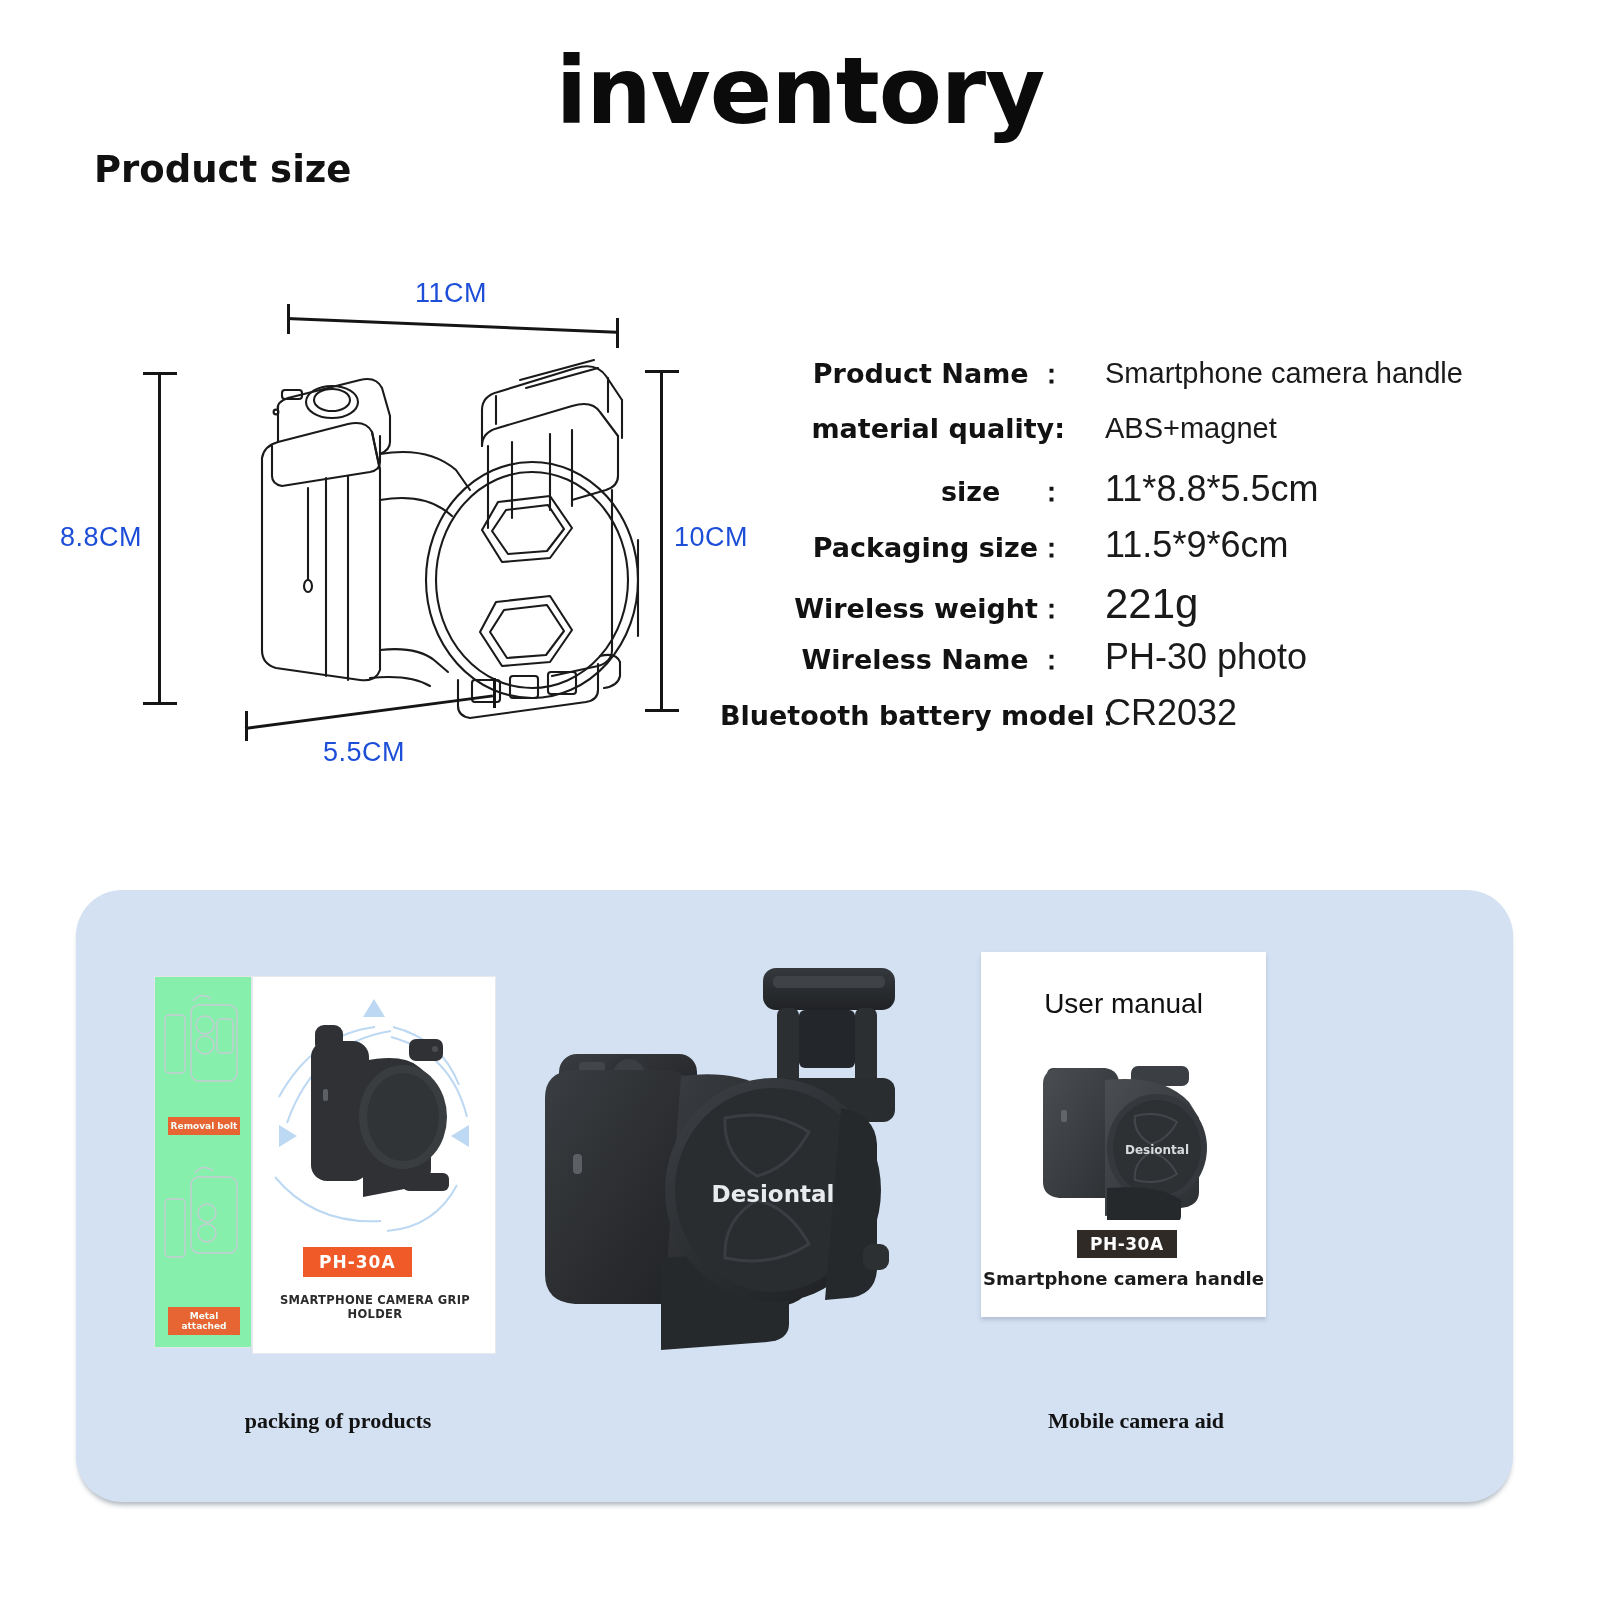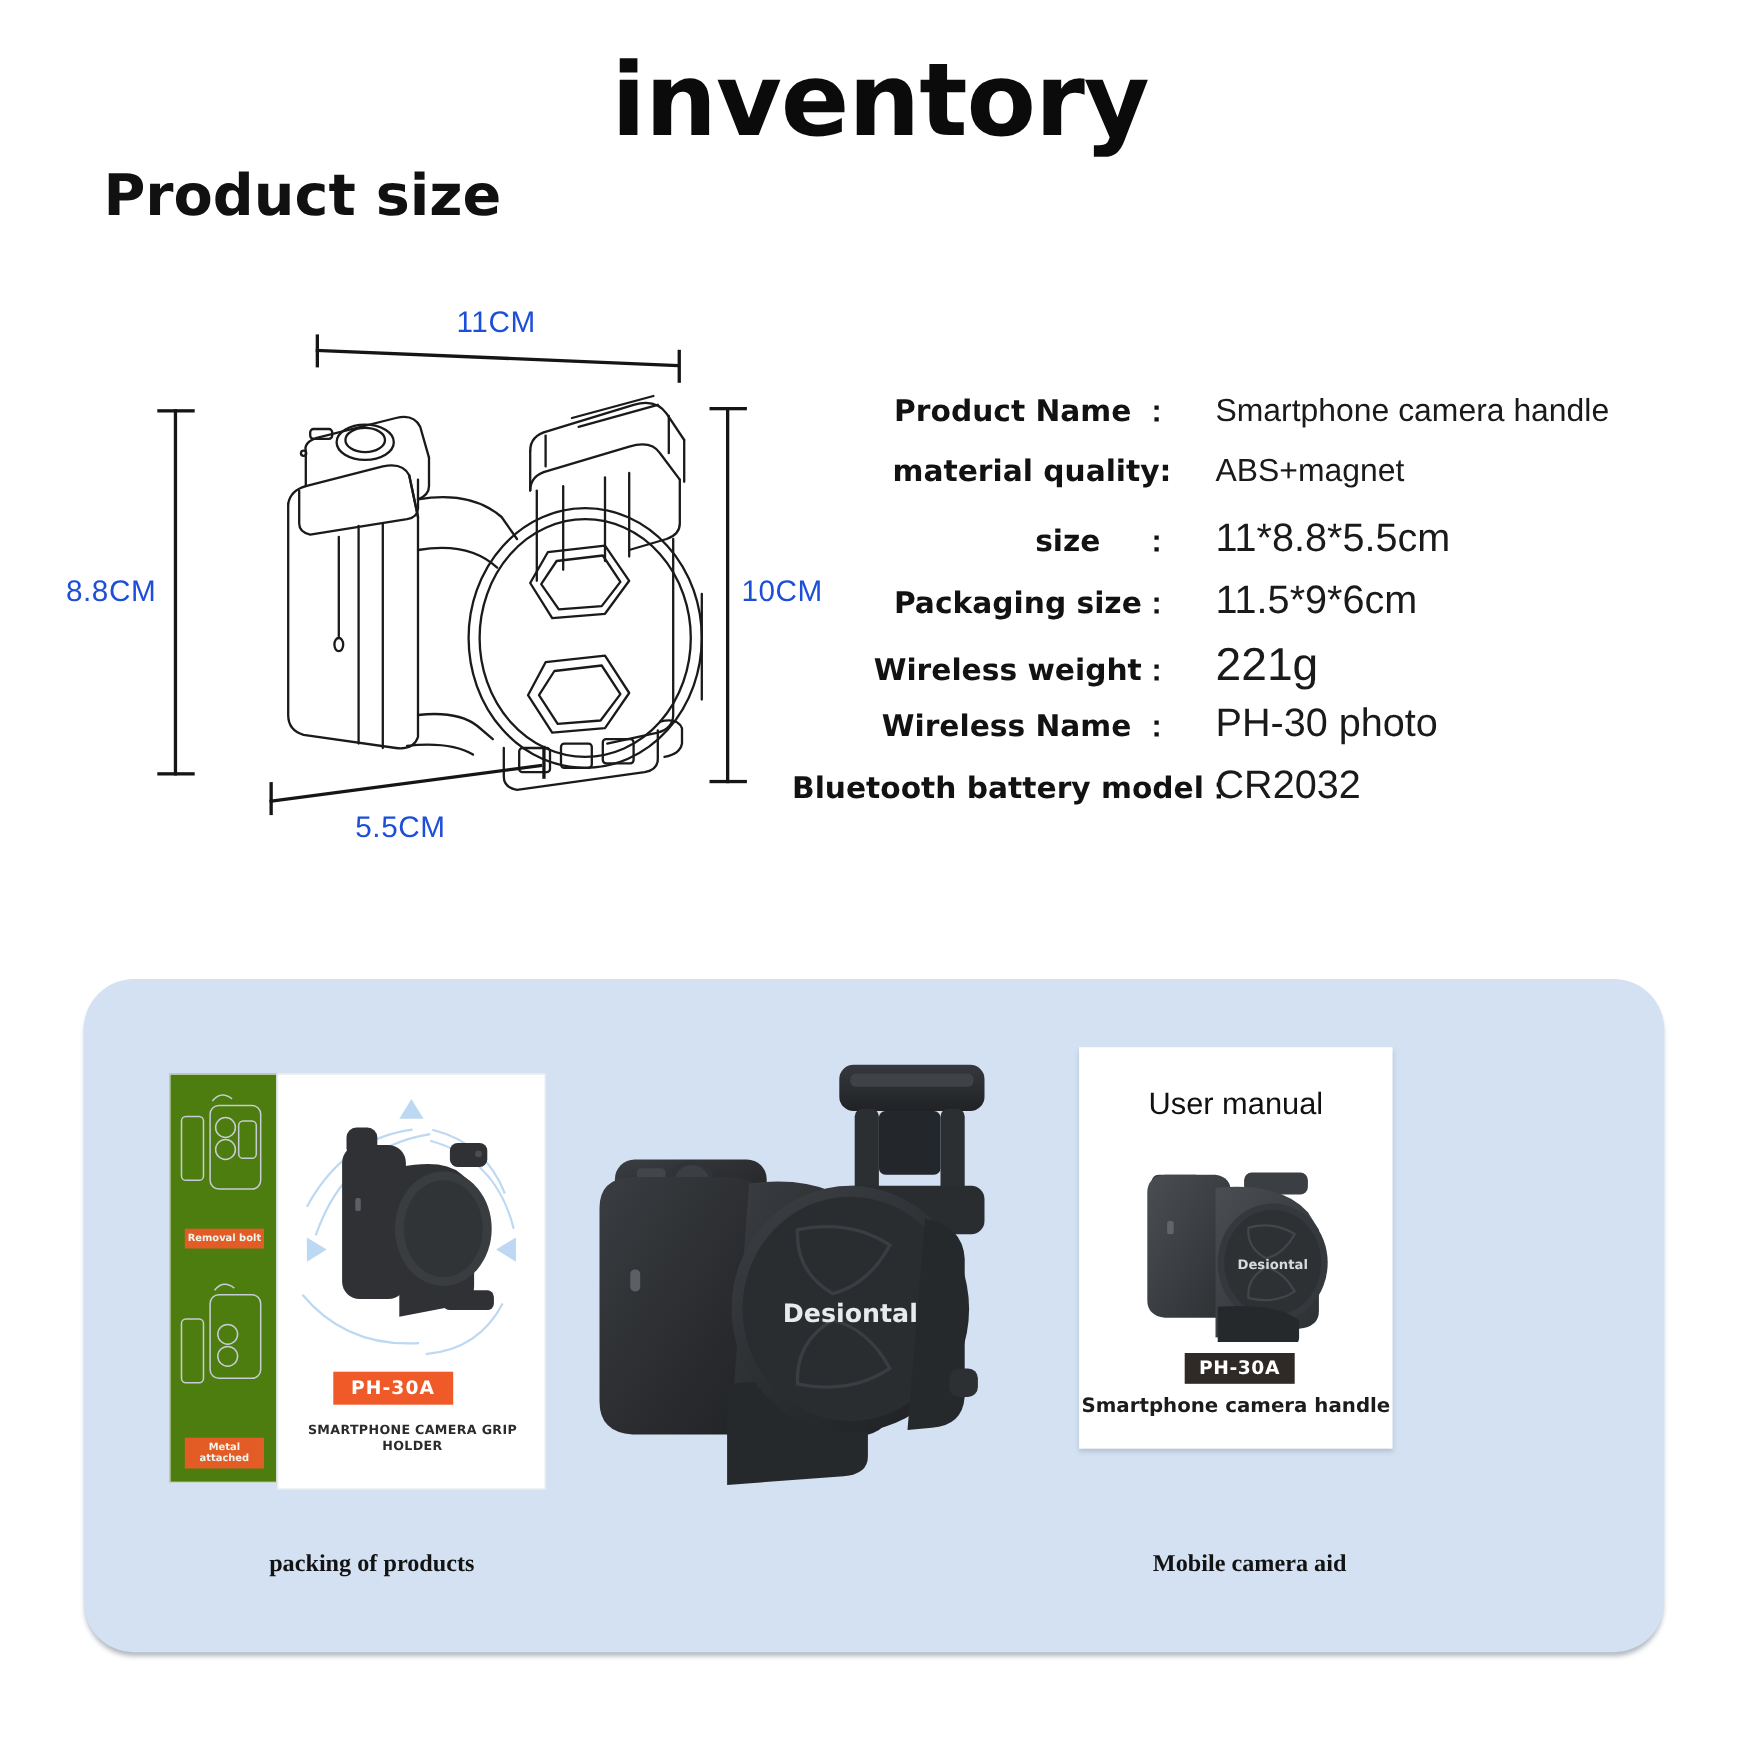--- a/index.html
+++ b/index.html
@@ -25,21 +25,21 @@
     font-size: 92px;
     font-weight: bold;
     letter-spacing: -1px;
     color: #0b0b0b;
     font-family: "DejaVu Sans", sans-serif;
   }
   .section-heading {
     position: absolute;
     top: 148px;
     left: 94px;
-    font-size: 52px;
+    font-size: 37px;
     font-weight: bold;
     color: #111111;
     font-family: "DejaVu Sans", sans-serif;
   }
 
   
   .dim-block {
     position: absolute;
     left: 60px;
     top: 260px;
@@ -182,21 +182,21 @@
     position: absolute;
     left: 36px;
     top: 18px;
     width: 342px;
     height: 372px;
   }
   .pkg-side {
     position: absolute;
     left: 0; top: 0;
     width: 98px; height: 372px;
-    background: #4d7c0f;
+    background: #86efac;
     border: 1px solid #e2e6ea;
     box-sizing: border-box;
   }
   .pkg-front {
     position: absolute;
     left: 98px; top: 0;
     width: 244px; height: 378px;
     background: #ffffff;
     border: 1px solid #e6eaee;
     box-sizing: border-box;

